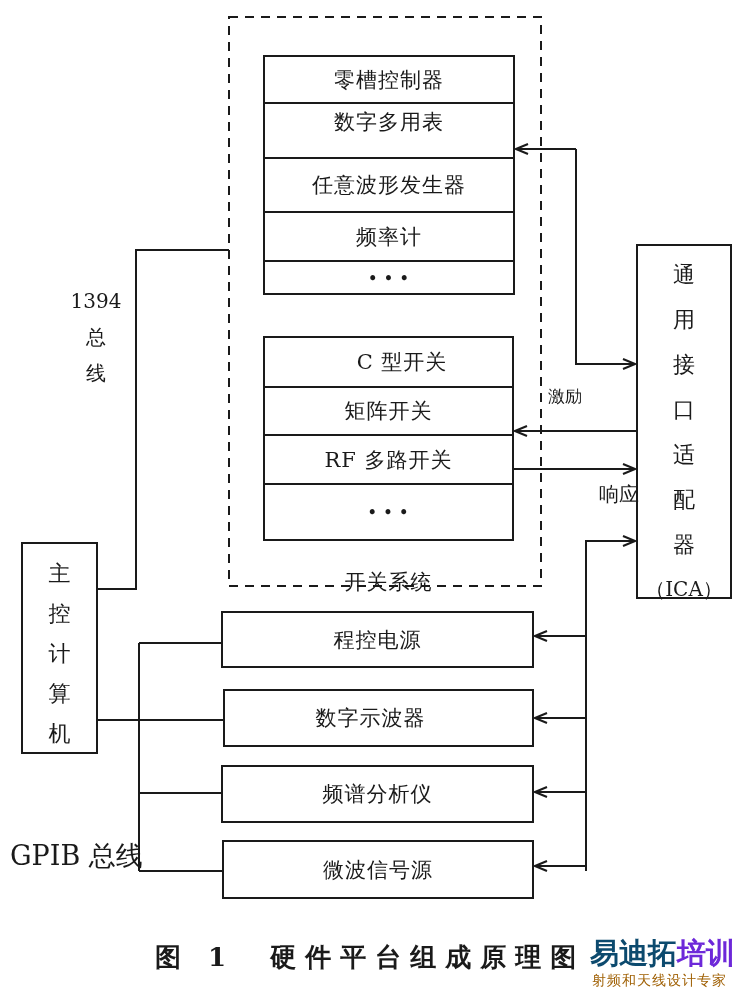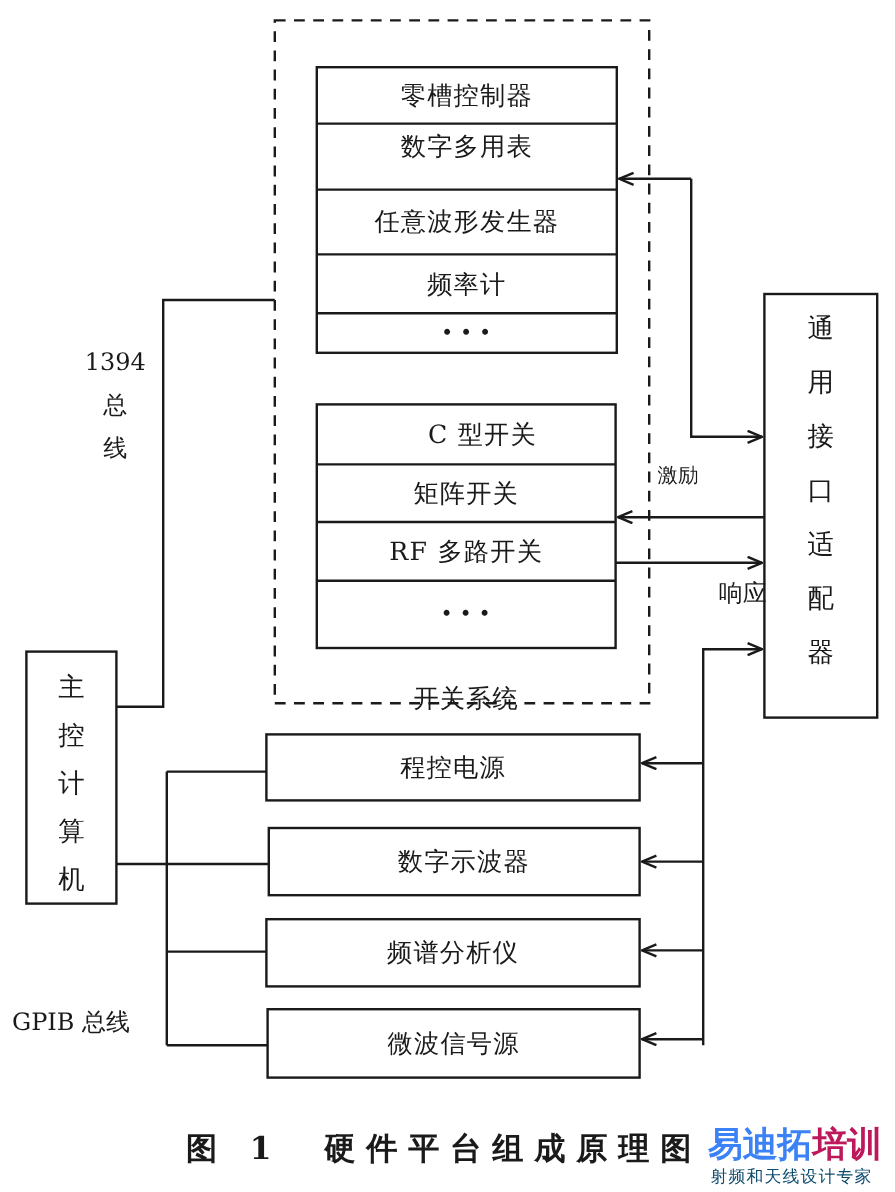--- a/index.html
+++ b/index.html
@@ -8,21 +8,21 @@
   svg { position: absolute; left: 0; top: 0; }
   .txt { position: absolute; white-space: nowrap; }
   .box-label { position: absolute; display: flex; align-items: center; justify-content: center;
                font-size: 21px; letter-spacing: 1px; }
   .vtext { position: absolute; display: flex; flex-direction: column; align-items: center;
            font-size: 22px; line-height: 45px; }
   .caption { position: absolute; left: 155px; top: 940px; font-size: 26px; letter-spacing: 9px; font-weight: bold; }
   .wm-top { position: absolute; left: 590px; top: 934px; font-family: "DejaVu Sans", sans-serif;
             font-weight: bold; font-size: 29px; letter-spacing: 0px; }
   .wm-bot { position: absolute; left: 592px; top: 972px; font-family: "DejaVu Sans", sans-serif;
-            font-size: 14px; color: #0c4a6e; letter-spacing: 1px; }
+            font-size: 14px; color: #a16207; letter-spacing: 1px; }
 </style>
 </head>
 <body>
 
 <svg width="746" height="993" viewBox="0 0 746 993">
   <defs>
     <marker id="arr" markerWidth="14" markerHeight="12" refX="13" refY="6" orient="auto" markerUnits="userSpaceOnUse">
       <path d="M1,1 L13,6 L1,11" fill="none" stroke="#1a1a1a" stroke-width="2"></path>
     </marker>
   </defs>
@@ -86,44 +86,45 @@
 <div class="box-label" style="left:264px;top:564px;width:249px;height:36px;">开关系统</div>
 
 <div class="vtext" style="left:637px;top:252px;width:94px;line-height:45px;">
   <span>通</span>
   <span>用</span>
   <span>接</span>
   <span>口</span>
   <span>适</span>
   <span>配</span>
   <span>器</span>
+  <span style="font-size:20px;">（ICA）</span>
 </div>
 
 <div class="vtext" style="left:22px;top:554px;width:75px;line-height:40px;">
   <span>主</span>
   <span>控</span>
   <span>计</span>
   <span>算</span>
   <span>机</span>
 </div>
 
 <div class="vtext" style="left:66px;top:270px;width:60px;line-height:36px;font-size:20px;margin-top:13px;">
   <span>1394</span>
   <span>总</span>
   <span>线</span>
 </div>
 
-<div class="txt" style="left:10px;top:838px;font-size:20px;">GPIB 总线</div>
+<div class="txt" style="left:10px;top:838px;font-size:27px;">GPIB 总线</div>
 
 <div class="box-label" style="left:222px;top:612px;width:311px;height:55px;">程控电源</div>
-<div class="box-label" style="left:232px;top:690px;width:309px;height:56px;font-family:Liberation Mono, monospace;">数字示波器</div>
+<div class="box-label" style="left:216px;top:690px;width:309px;height:56px;font-family:Liberation Mono, monospace;">数字示波器</div>
 <div class="box-label" style="left:222px;top:766px;width:311px;height:56px;">频谱分析仪</div>
 <div class="box-label" style="left:223px;top:841px;width:310px;height:57px;">微波信号源</div>
 
 <div class="txt" style="left:548px;top:385px;font-size:17px;">激励</div>
 <div class="txt" style="left:561px;top:481px;font-size:20px;margin-left:38px;">响应</div>
 
 <div class="caption">图 1　硬件平台组成原理图</div>
 
 <div class="wm-top">
-  <span id="wm-l" style="color: #3b82f6;">易迪拓</span><span id="wm-r" style="color: #be185d;">培训</span>
+  <span id="wm-l" style="color: #0c4a6e;">易迪拓</span><span id="wm-r" style="color: #6d28d9;">培训</span>
 </div>
 <div class="wm-bot">射频和天线设计专家</div>
 
 </body></html>

